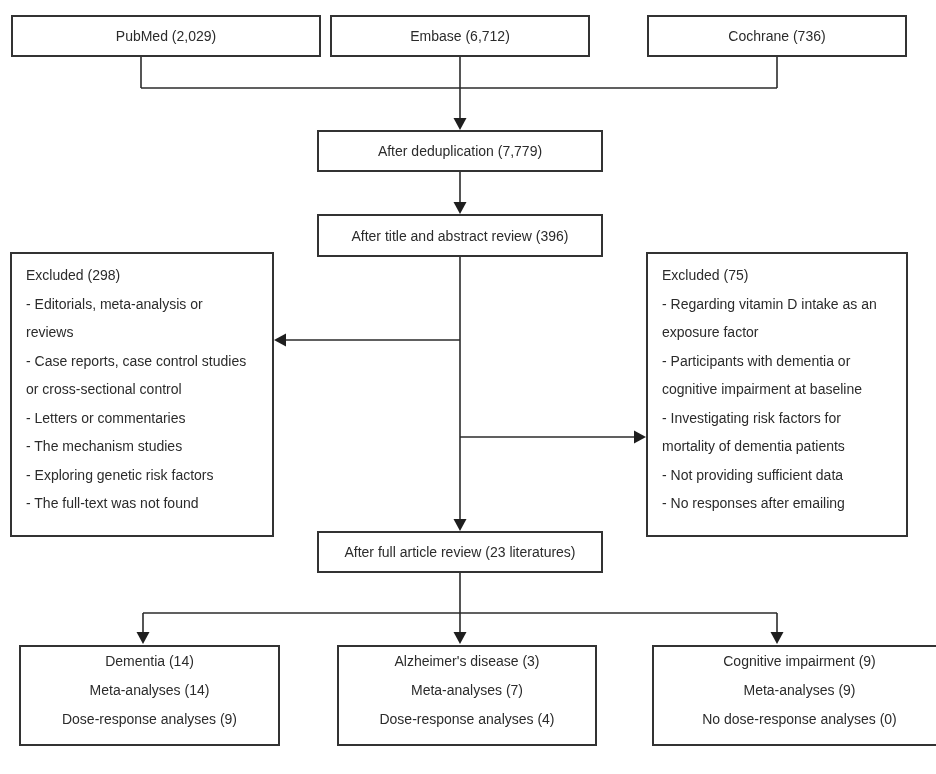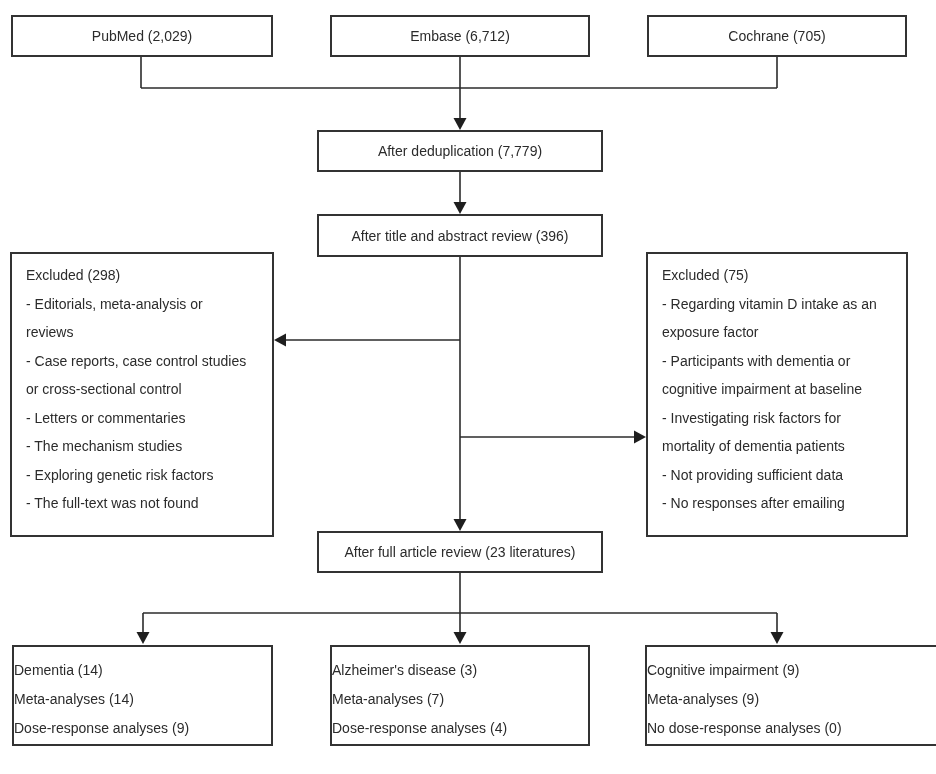--- a/index.html
+++ b/index.html
@@ -32,22 +32,22 @@
   }
   .box.listbox {
     padding: 7px 2px 0 14px;
     text-align: left;
   }
   .box.listbox .line {
     line-height: 28.5px;
     white-space: nowrap;
   }
   .box.outcome {
-    padding-top: 9px;
-    text-align: left;
+    text-align: center;
+    margin-left: 7px;
   }
   .box.outcome .line {
     line-height: 29px;
     white-space: nowrap;
   }
   #connectors {
     position: absolute;
     left: 0;
     top: 0;
     width: 936px;
@@ -92,28 +92,28 @@
     <line x1="143" y1="613" x2="777" y2="613"></line>
 
     <line x1="143" y1="613" x2="143" y2="633"></line>
     <polygon points="136.5,632 149.5,632 143,644"></polygon>
     <line x1="460" y1="613" x2="460" y2="633"></line>
     <polygon points="453.5,632 466.5,632 460,644"></polygon>
     <line x1="777" y1="613" x2="777" y2="633"></line>
     <polygon points="770.5,632 783.5,632 777,644"></polygon>
   </svg>
 
-  <div class="box center" style="left:11px; top:15px; width:262px; height:42px;">
+  <div class="box center" style="left:11px; top:15px; width:310px; height:42px;">
     <span>PubMed (2,029)</span>
   </div>
   <div class="box center" style="left:330px; top:15px; width:260px; height:42px;">
     <span>Embase (6,712)</span>
   </div>
   <div class="box center" style="left:647px; top:15px; width:260px; height:42px;">
-    <span>Cochrane (705)</span>
+    <span>Cochrane (736)</span>
   </div>
 
   <div class="box center" style="left:317px; top:130px; width:286px; height:42px;">
     <span>After deduplication (7,779)</span>
   </div>
 
   <div class="box center" style="left:317px; top:214px; width:286px; height:43px;">
     <span>After title and abstract review (396)</span>
   </div>
 

